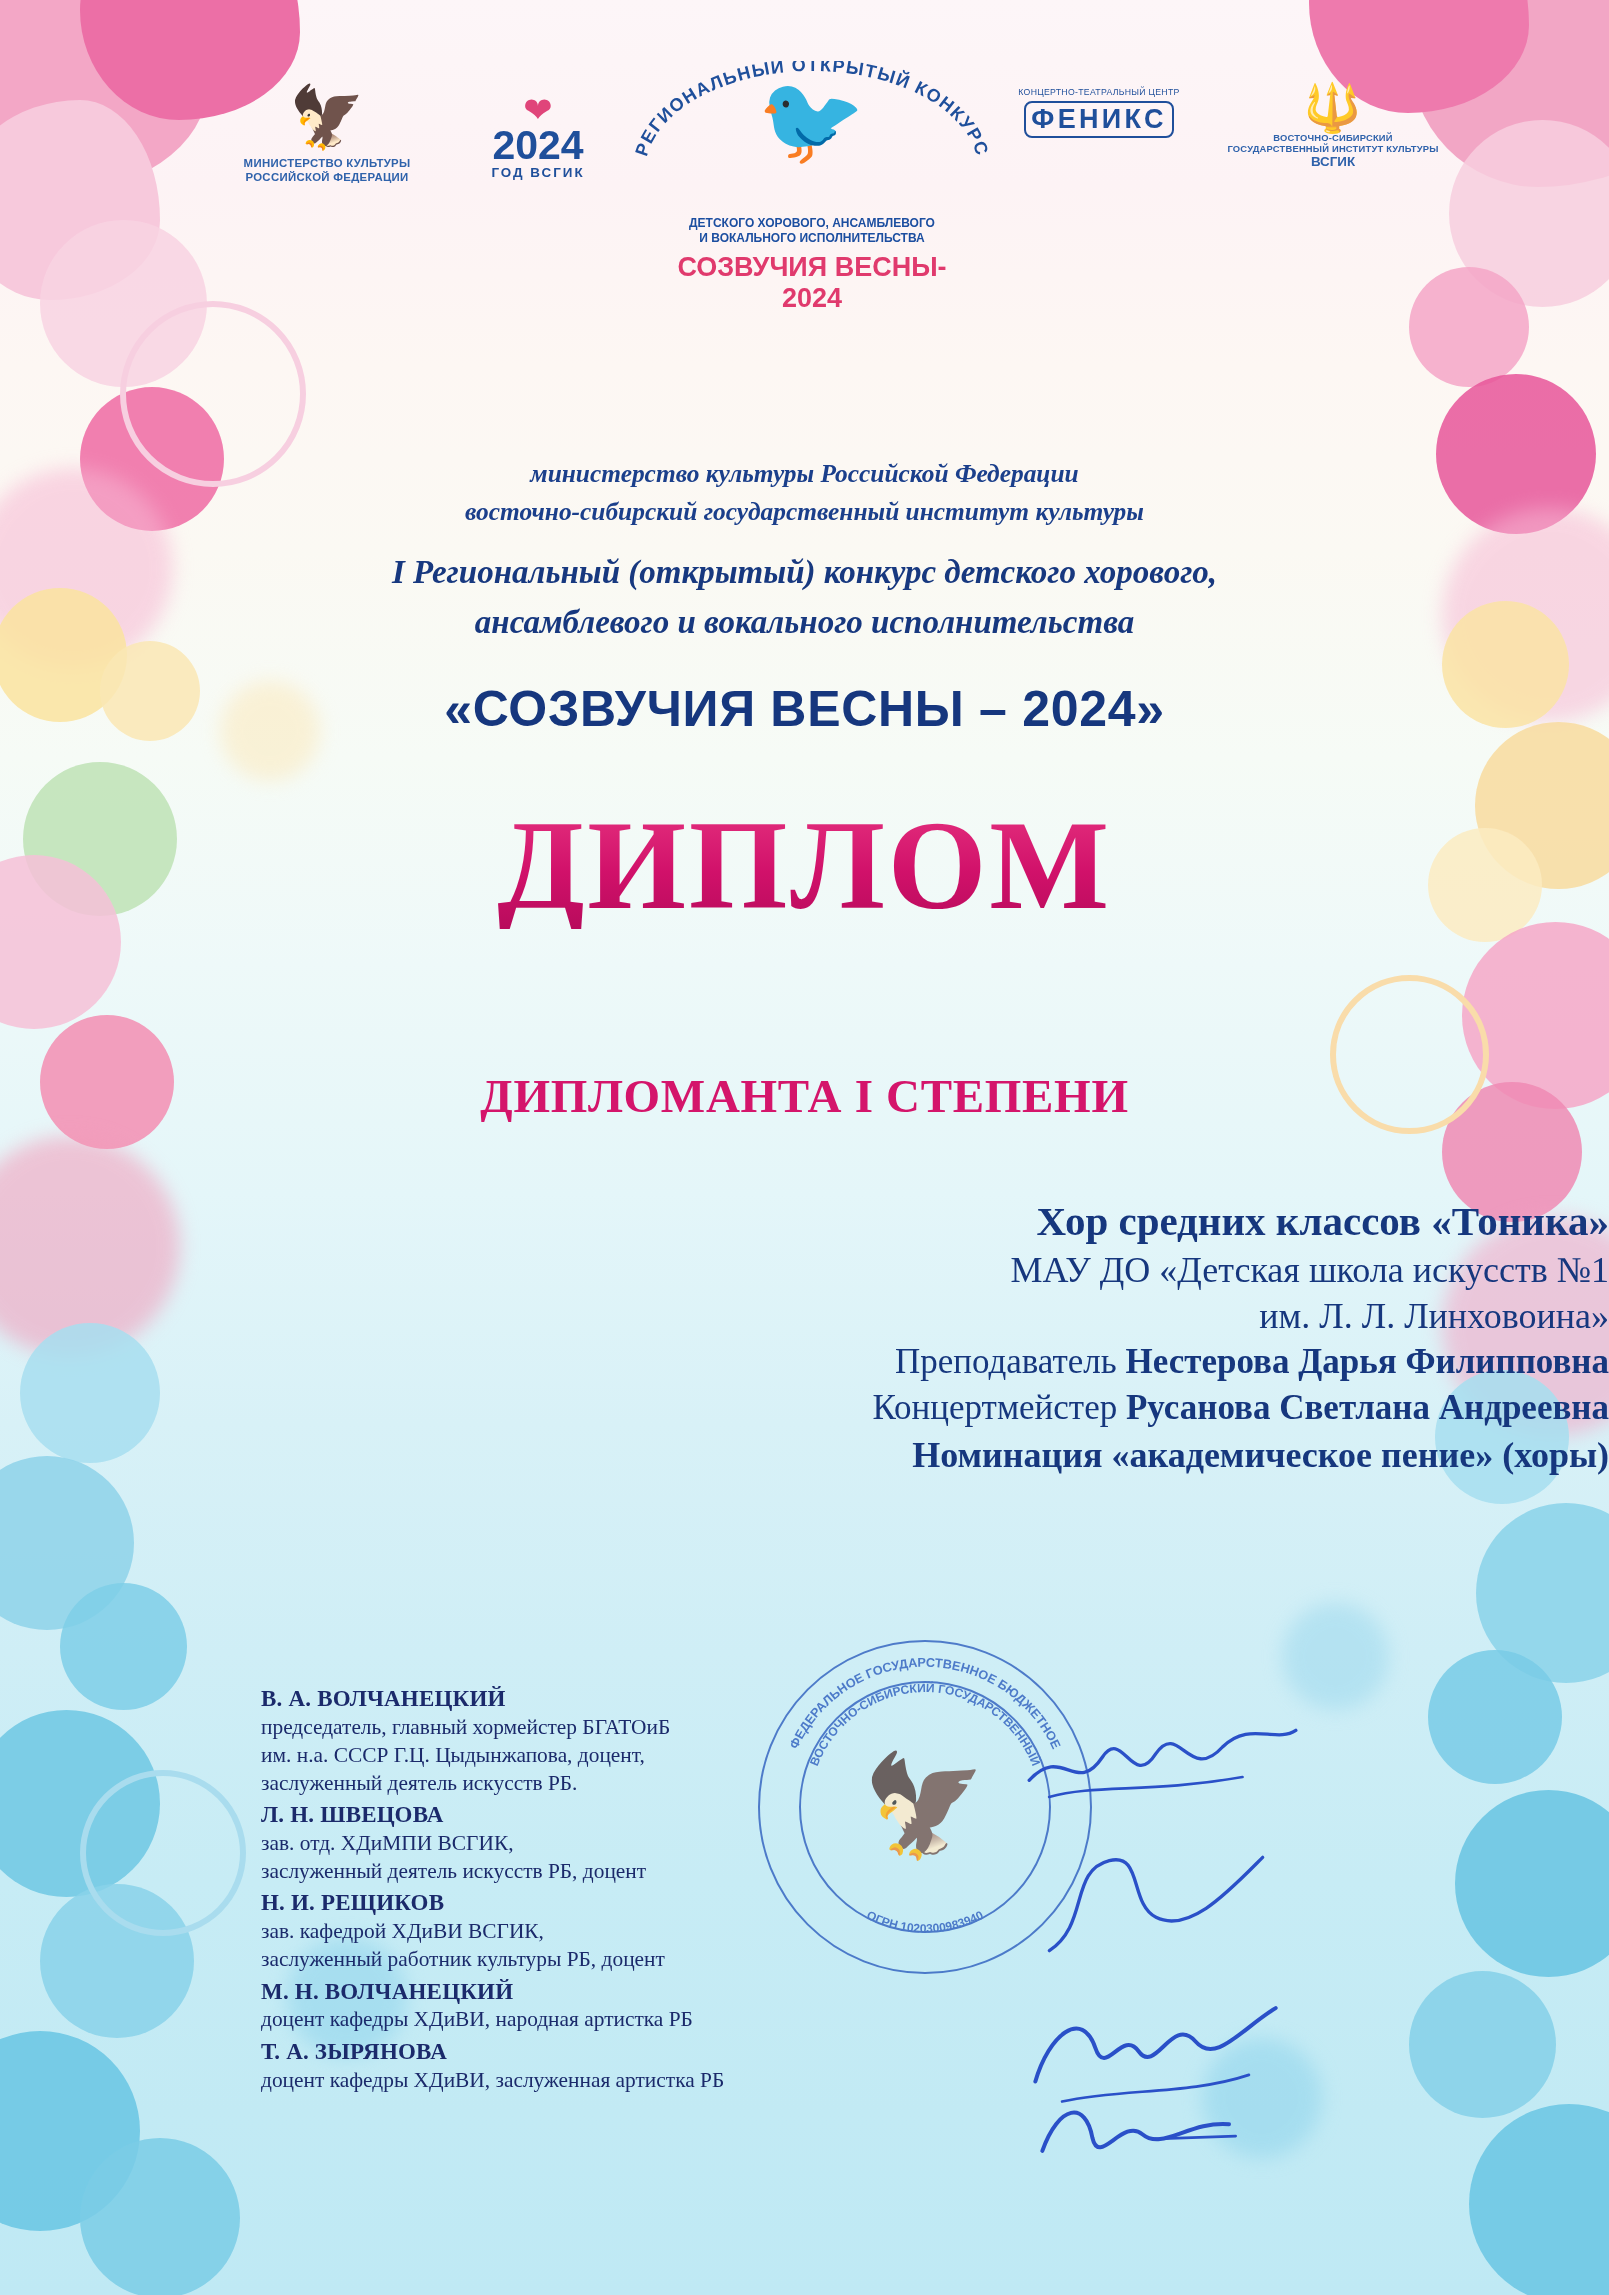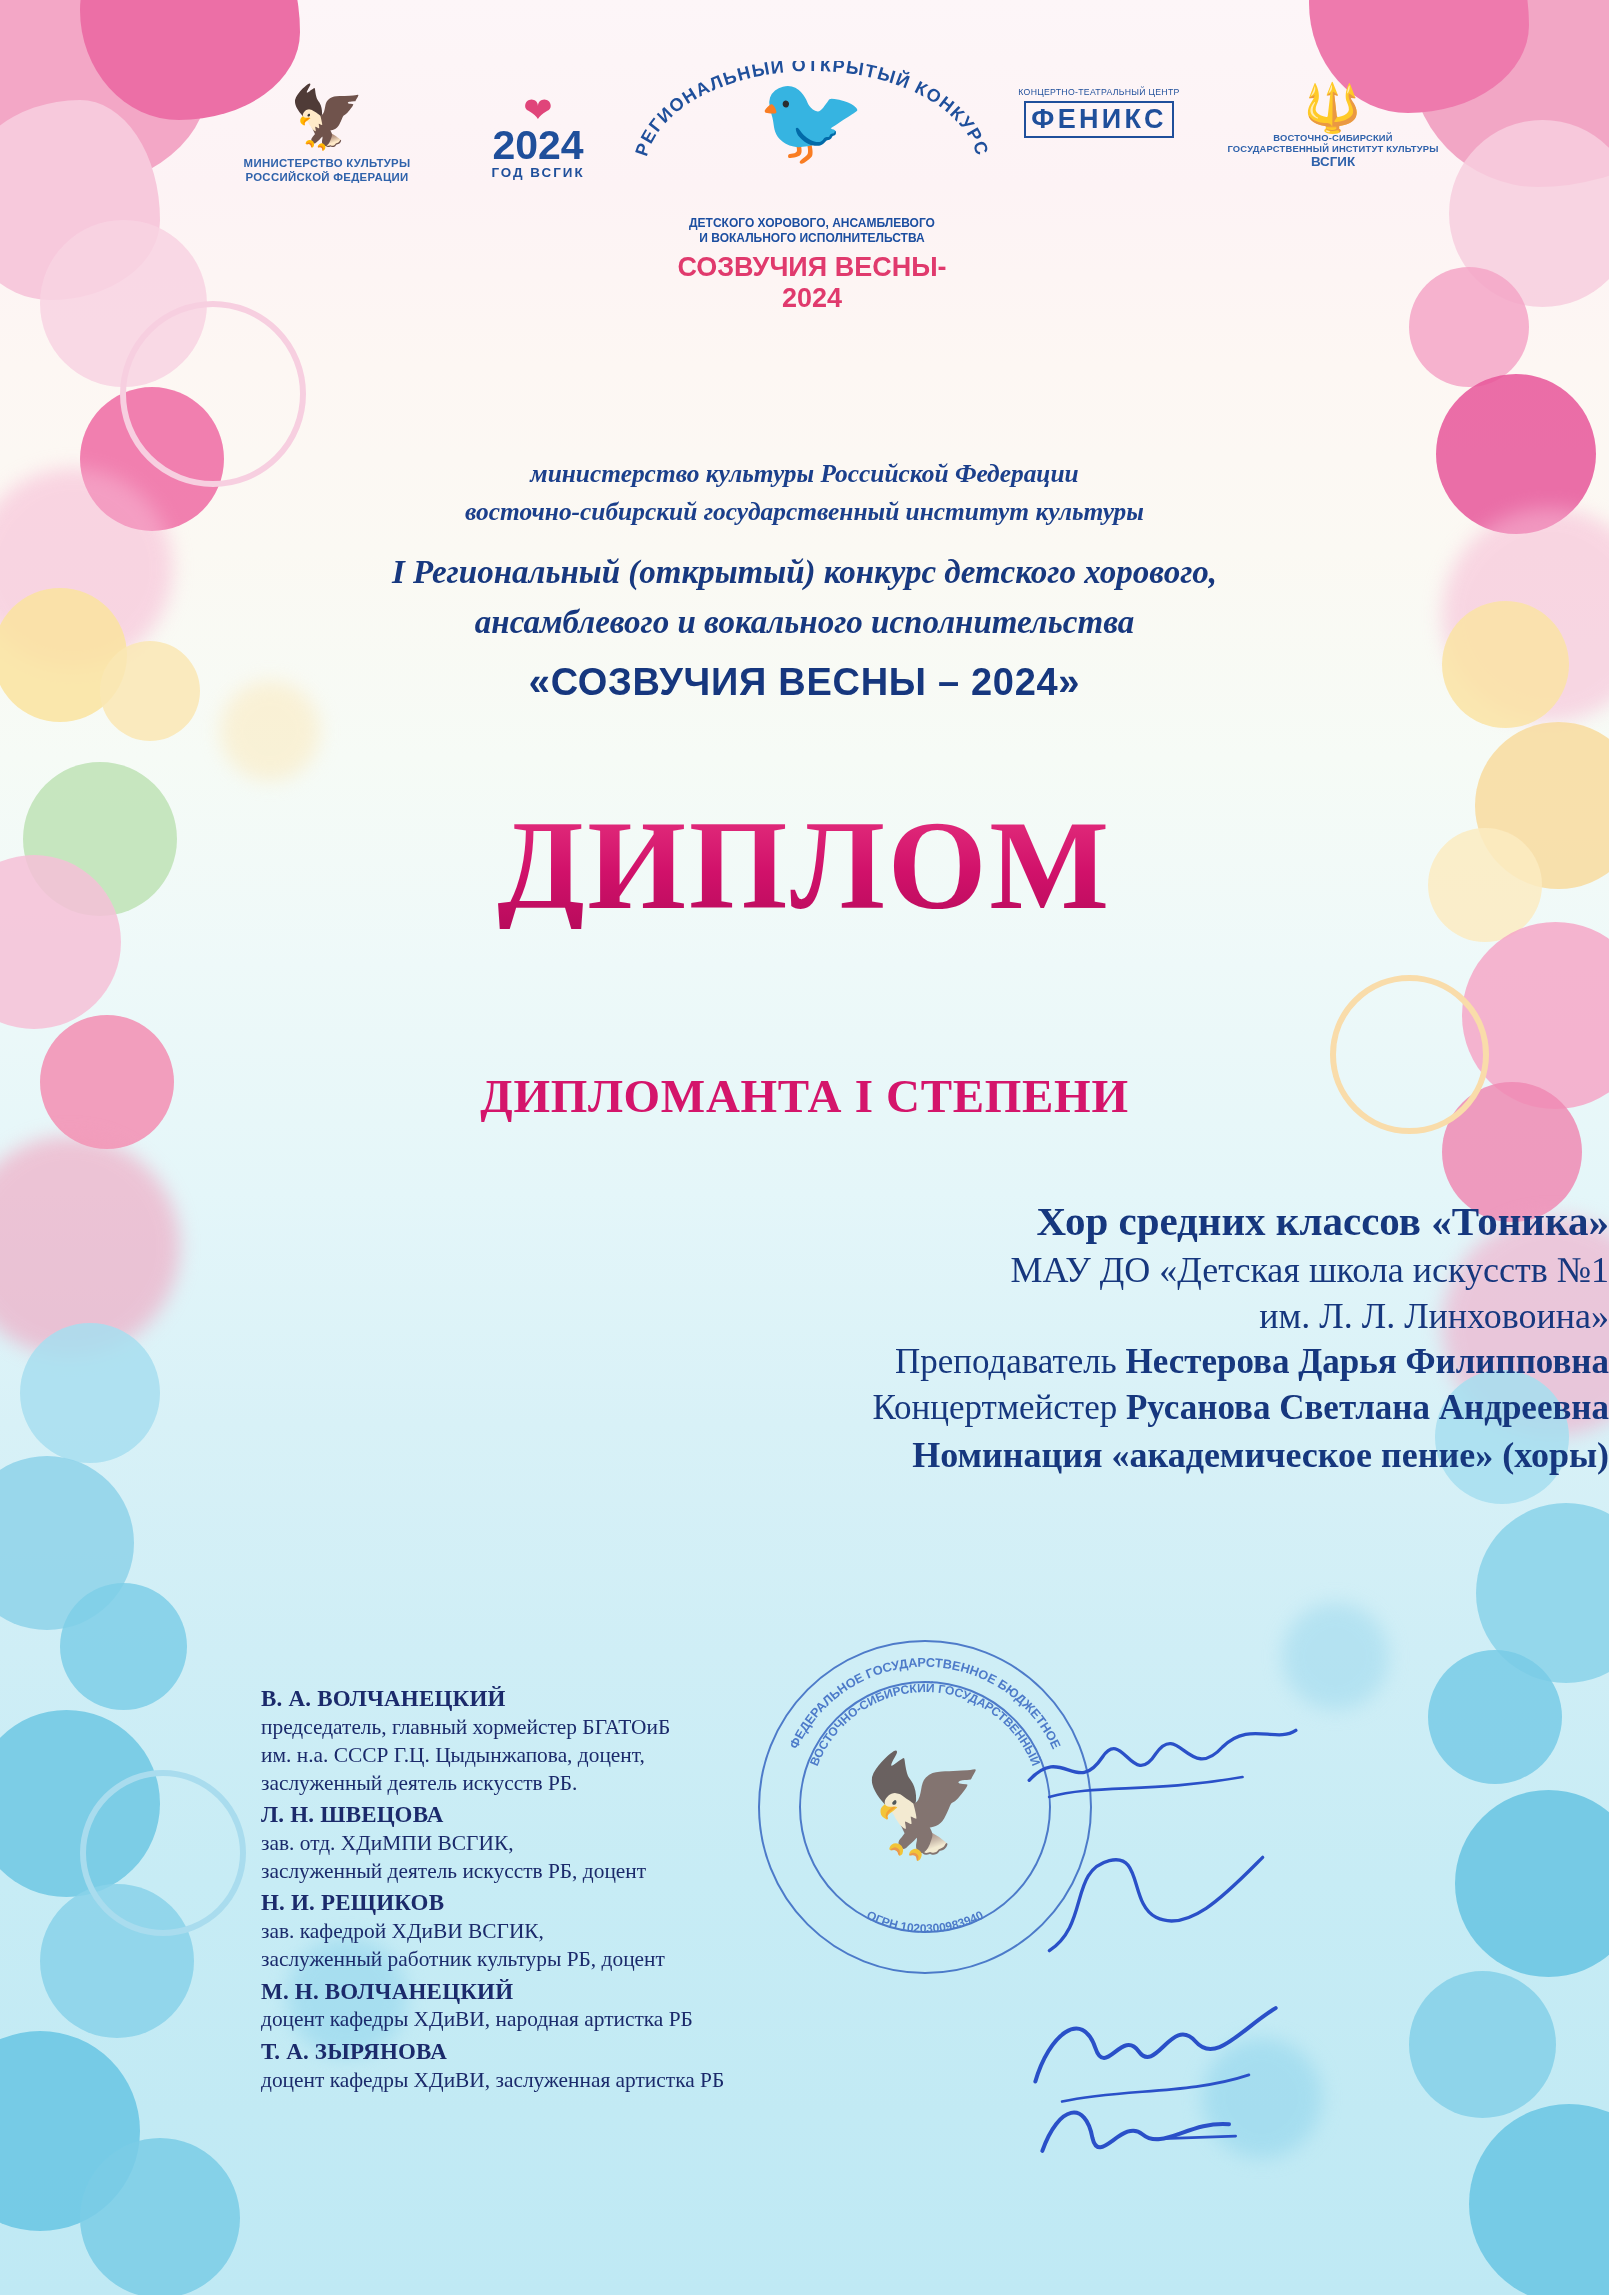--- a/index.html
+++ b/index.html
@@ -110,21 +110,21 @@
 
   .logo-fenix { left: 1002px; top: 6.7px; width: 194px; }
   .logo-fenix .tiny {
     font-size: 8.7px; color: #1f4f9b; letter-spacing: 0.3px;
     font-family: "Liberation Sans", sans-serif;
   }
   .logo-fenix .word {
     margin-top: 4px;
     font-size: 27px; font-weight: bold; color: #1f4f9b; letter-spacing: 3.3px;
     font-family: "Liberation Sans", sans-serif;
-    border: 2.7px solid #1f4f9b; border-radius: 0; padding: 1.3px 5.3px;
+    border: 2.7px solid #1f4f9b; border-radius: 8px; padding: 1.3px 5.3px;
     display: inline-block;
   }
 
   .logo-vsgik { left: 1223px; top: 5.3px; width: 220px; }
   .logo-vsgik .mark { font-size: 47px; color: #2f62ab; line-height: 1; }
   .logo-vsgik .cap {
     font-size: 9.4px; color: #2f62ab; font-weight: bold; letter-spacing: 0.2px;
     font-family: "Liberation Sans", sans-serif;
   }
   .logo-vsgik .abbr {
@@ -141,23 +141,23 @@
     font-size: 25.4px; line-height: 1.5;
   }
   .comp-title {
     position: absolute; top: 548px; left: 0; width: 100%;
     text-align: center; color: #17387f;
     font-style: italic; font-weight: bold;
     font-size: 33px; line-height: 1.5;
     padding: 0 34px; box-sizing: border-box;
   }
   .comp-name {
-    position: absolute; top: 661px; left: 0; width: 100%;
+    position: absolute; top: 680px; left: 0; width: 100%;
     text-align: center; color: #16377e;
-    font-weight: bold; font-size: 38px; letter-spacing: 0.7px;
+    font-weight: bold; font-size: 50px; letter-spacing: 0.7px;
     font-family: "Liberation Sans", sans-serif;
   }
   .diplom {
     position: absolute; top: 802px; left: 0; width: 100%;
     text-align: center;
     font-family: "Liberation Serif", serif;
     font-weight: bold;
     font-size: 127px;
     letter-spacing: 2.7px;
     color: #d4156b;

